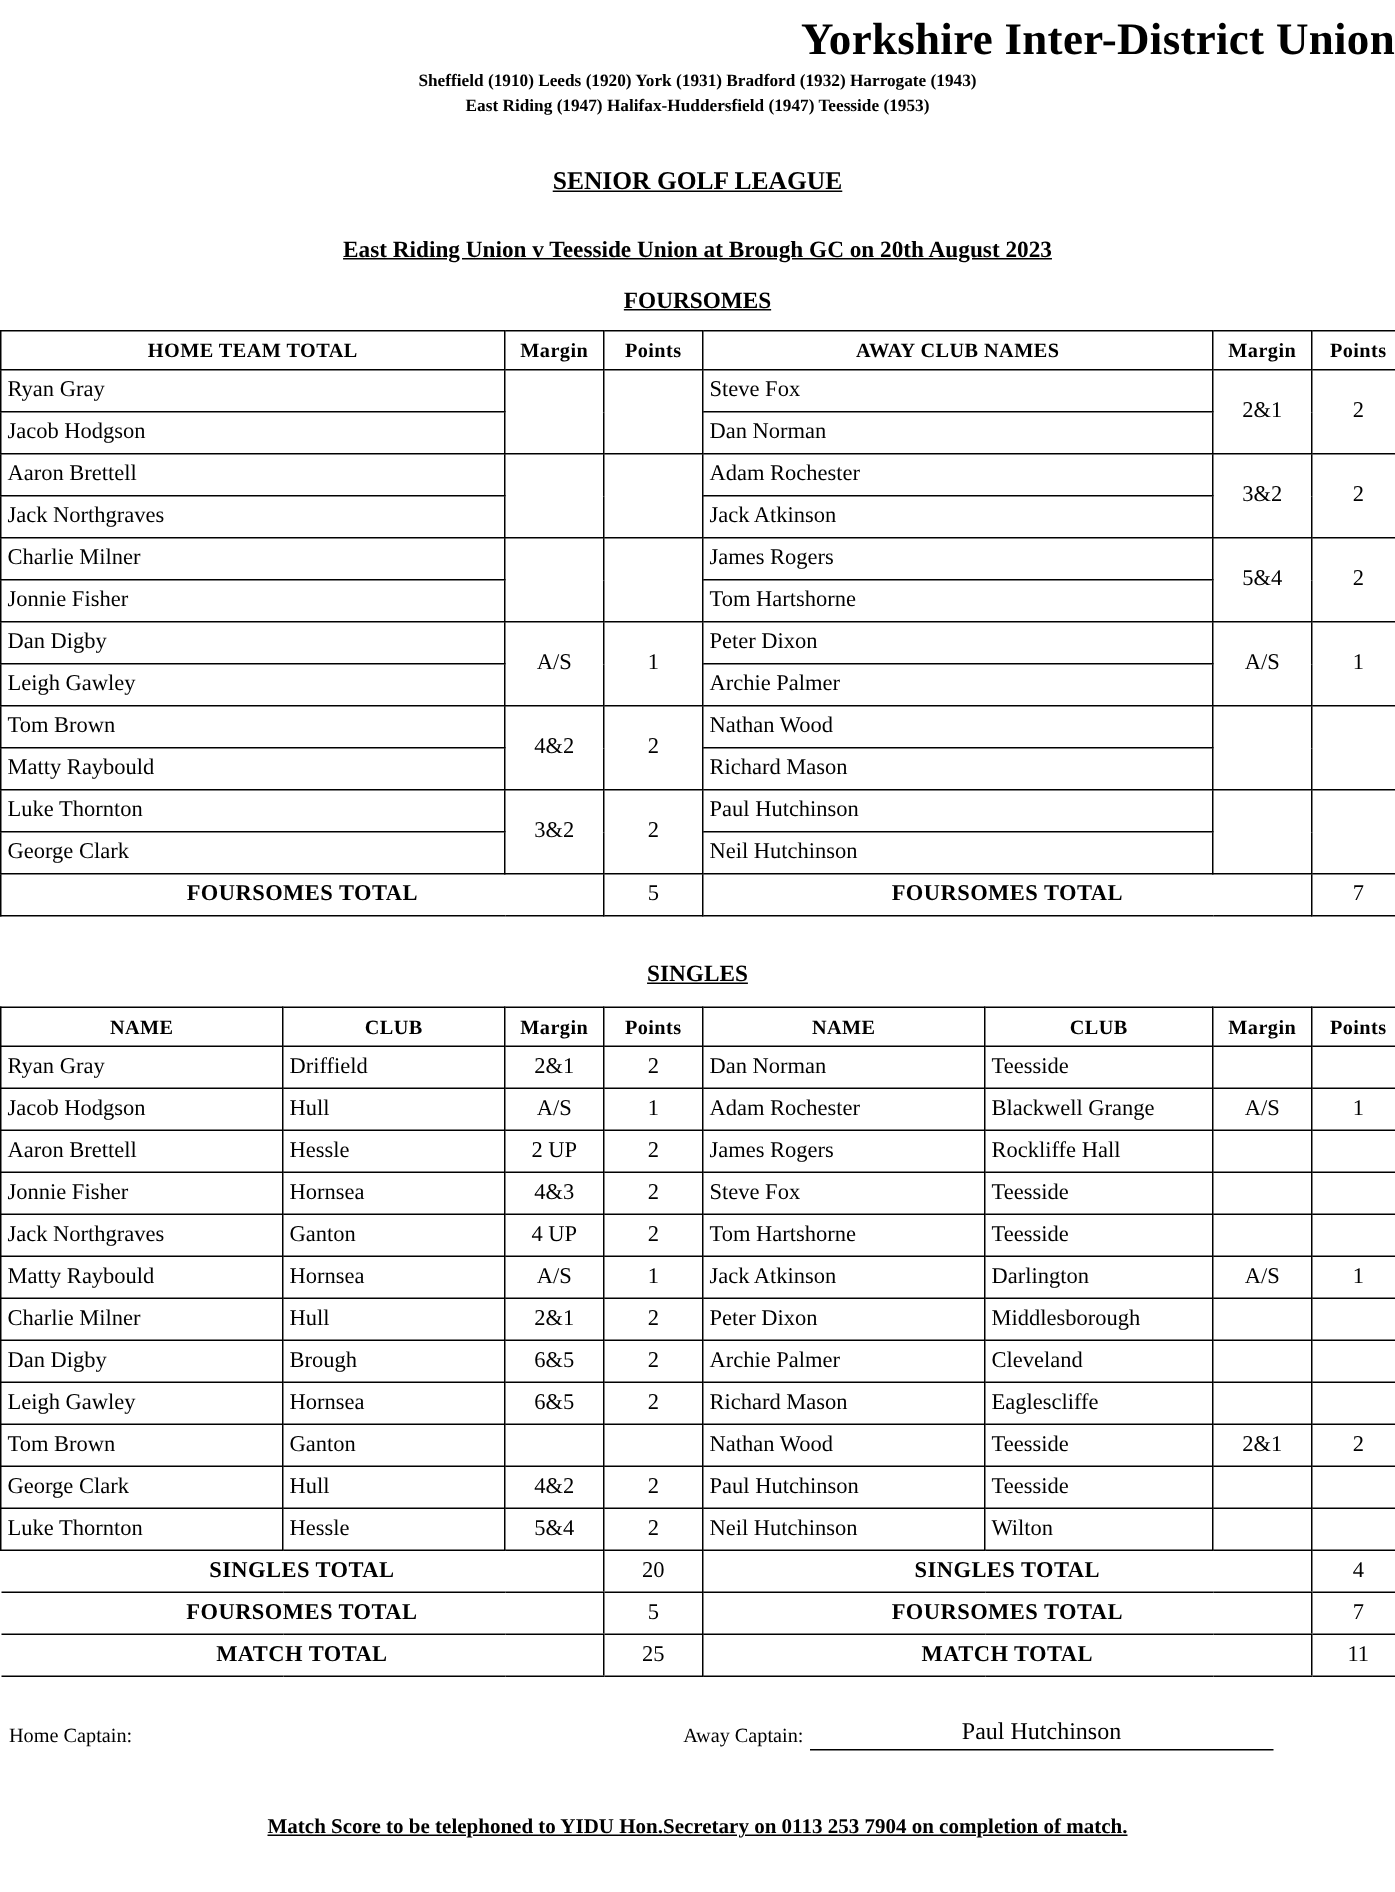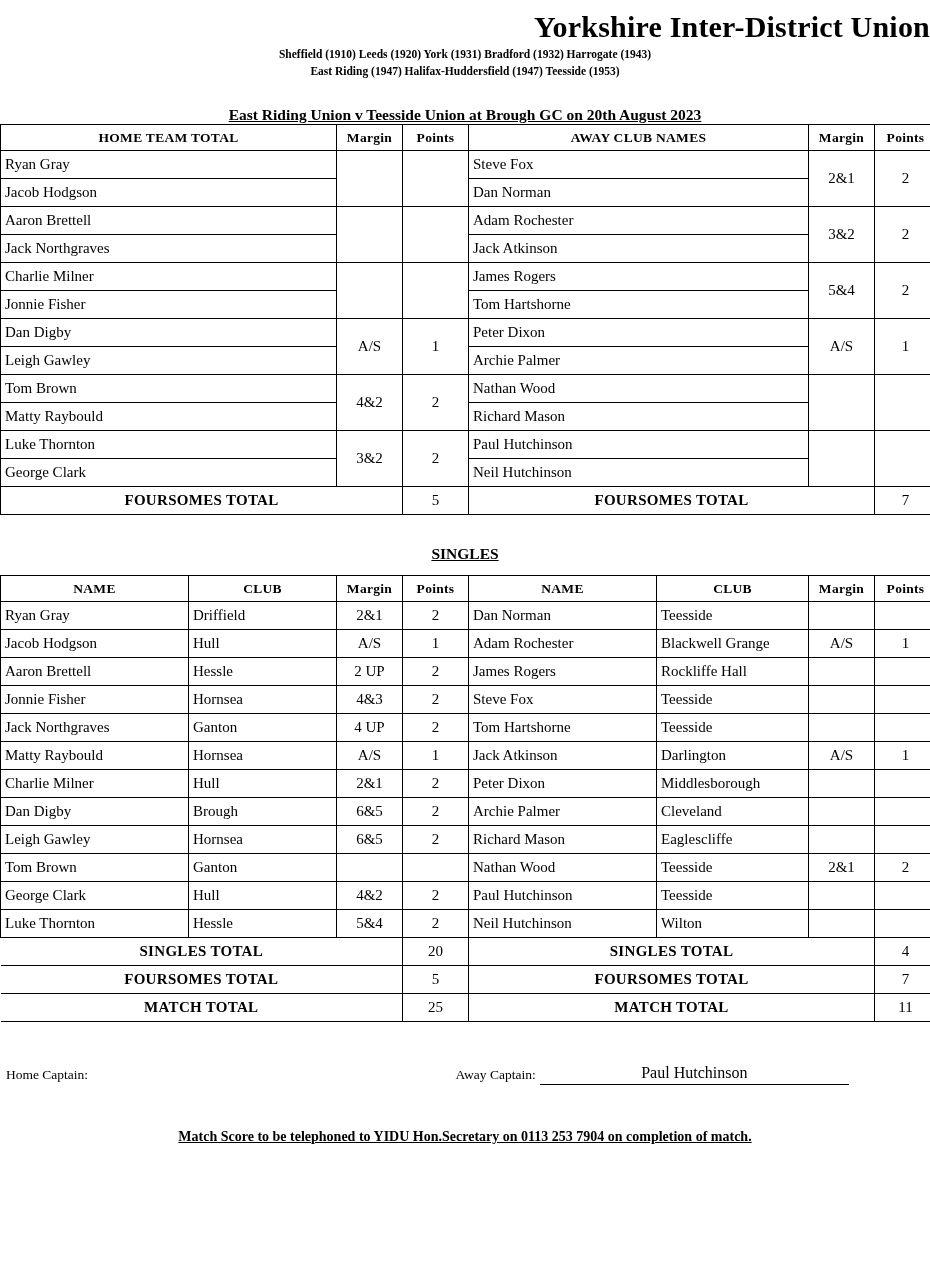--- a/index.html
+++ b/index.html
@@ -98,21 +98,21 @@
     text-align: center;
     letter-spacing: 0.3px;
   }
   .total-val {
     text-align: center;
     font-size: 15px;
   }
 
   
   .captains {
-    margin-top: 42px;
+    margin-top: 28px;
     display: flex;
     width: 855px;
     box-sizing: border-box;
     padding: 0 6px;
     font-size: 14px;
   }
   .cap-block {
     display: flex;
     align-items: flex-end;
     flex: 1 1 50%;
@@ -146,22 +146,24 @@
 </style>
 </head>
 <body>
 
 <div class="page">
 
   <div class="doc-title">Yorkshire Inter-District Union</div>
   <div class="districts">Sheffield (1910) Leeds (1920) York (1931) Bradford (1932) Harrogate (1943)</div>
   <div class="districts">East Riding (1947) Halifax-Huddersfield (1947) Teesside (1953)</div>
 
+  <div class="league-title">SENIOR GOLF LEAGUE</div>
   <div class="match-line">East Riding Union v Teesside Union at Brough GC on 20th August 2023</div>
 
+  <div class="section-title">FOURSOMES</div>
 
   <table class="grid">
     <colgroup>
       <col style="width:336px">
       <col style="width:66px">
       <col style="width:66px">
       <col style="width:340px">
       <col style="width:66px">
       <col style="width:62px">
     </colgroup>

